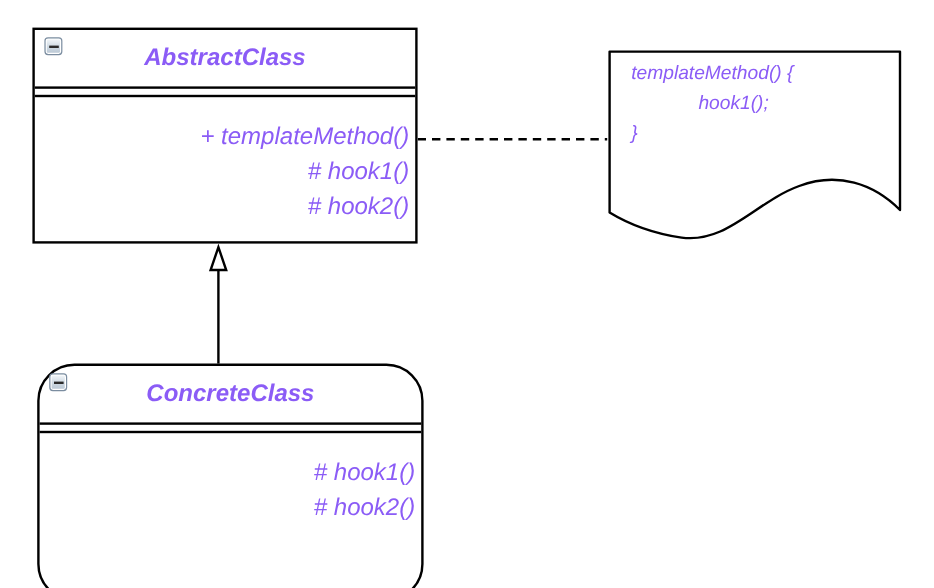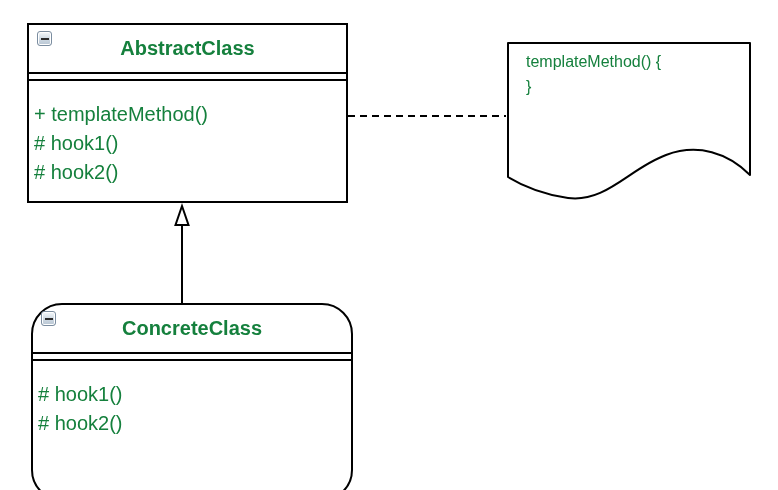--- a/index.html
+++ b/index.html
@@ -2,22 +2,23 @@
 <html><head>
 <meta charset="utf-8">
 <style>
   html, body { margin: 0; padding: 0; background: #ffffff; }
   .canvas {
     position: relative;
     width: 778px;
     height: 490px;
     background: #ffffff;
     font-family: "Liberation Sans", "DejaVu Sans", sans-serif;
-    color: #15803d;
+    color: #8b5cf6;
     overflow: hidden;
+    font-style: italic;
   }
   .connectors {
     position: absolute;
     left: 0; top: 0;
     width: 778px; height: 490px;
     pointer-events: none;
   }
   .uml-class {
     position: absolute;
     box-sizing: border-box;
@@ -60,21 +61,21 @@
   }
   .attr-compartment {
     height: 5px;
     border-bottom: 2px solid #000000;
   }
   .ops-compartment {
     padding: 19px 5px 0 5px;
     font-size: 20px;
     line-height: 29px;
   }
-  .op-line { white-space: nowrap; }
+  .op-line { white-space: nowrap; text-align: right; }
   .note {
     position: absolute;
     left: 506px; top: 41px;
     width: 246px; height: 165px;
   }
   .note-shape { position: absolute; left: 0; top: 0; }
   .note-text {
     position: absolute;
     left: 20px; top: 8px;
     font-size: 16px;
@@ -125,17 +126,18 @@
 
   <div class="note">
     <svg class="note-shape" width="246" height="165" viewBox="0 0 246 165">
       <path d="M 2,2 H 244 V 134
                C 222,112 192,102 160,114
                C 124,127 100,162 62,157
                C 42,154 20,147 2,136 Z" fill="#ffffff" stroke="#000000" stroke-width="2" stroke-linejoin="round"></path>
     </svg>
     <div class="note-text">
       <div>templateMethod() {</div>
+      <div class="indent">hook1();</div>
       <div>}</div>
     </div>
   </div>
 
 </div>
 
 </body></html>

